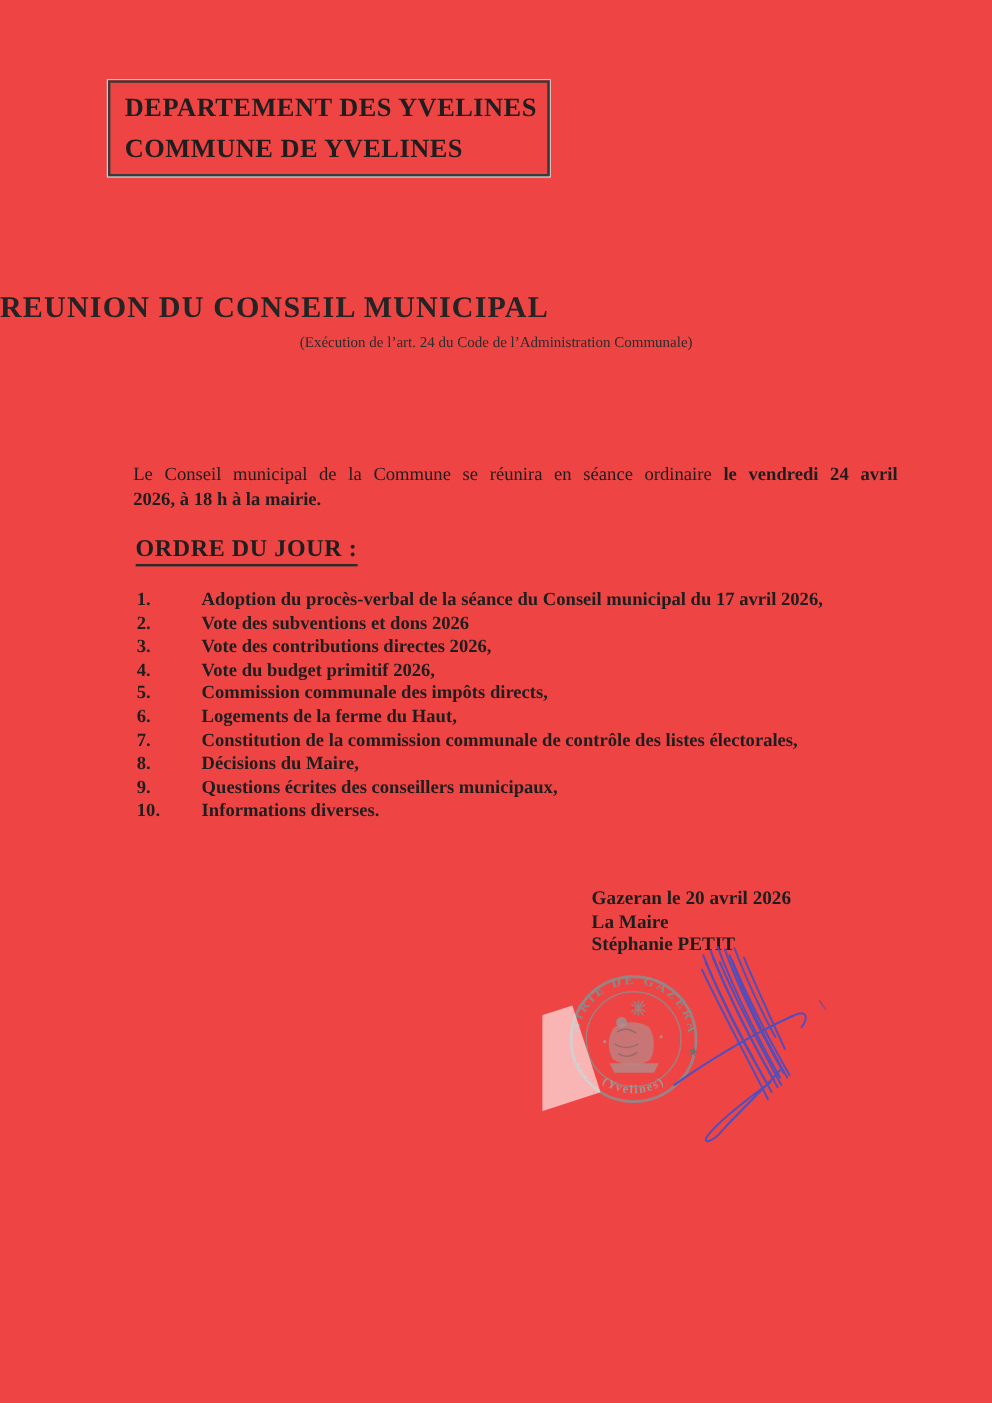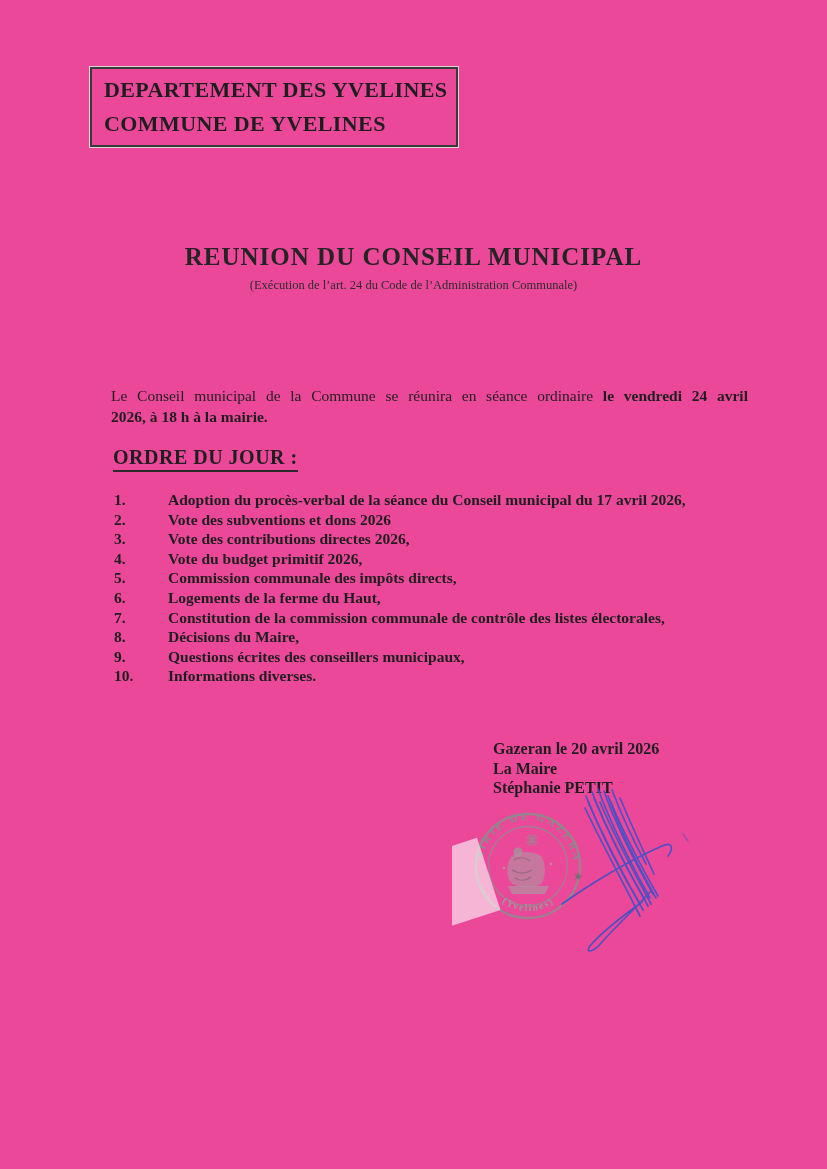--- a/index.html
+++ b/index.html
@@ -1,20 +1,20 @@
 <!DOCTYPE html>
 <html><head>
 <meta charset="utf-8">
 <style>
   html, body { margin: 0; padding: 0; background: #ffffff; }
   .page {
     position: relative;
     width: 827px;
     height: 1169px;
-    background: #ec4899;
+    background: #ef4444;
     font-family: "Liberation Serif", "DejaVu Serif", serif;
     color: #1e1e1e;
     overflow: hidden;
   }
   .header-box {
     position: absolute;
     left: 90px; top: 67px;
     width: 368px; height: 80px;
     border: 2px solid #3a3a3a;
     box-shadow: 0 0 0 1px #d8d8d8;
@@ -27,21 +27,20 @@
   .hb-line {
     font-size: 22px;
     font-weight: bold;
     letter-spacing: 0.4px;
     white-space: nowrap;
   }
   .title {
     position: absolute;
     left: 0; top: 243px;
     width: 100%;
-    text-align: center;
     font-size: 25px;
     font-weight: bold;
     letter-spacing: 1px;
     color: #242424;
   }
   .subtitle {
     position: absolute;
     left: 0; top: 278px;
     width: 100%;
     text-align: center;

